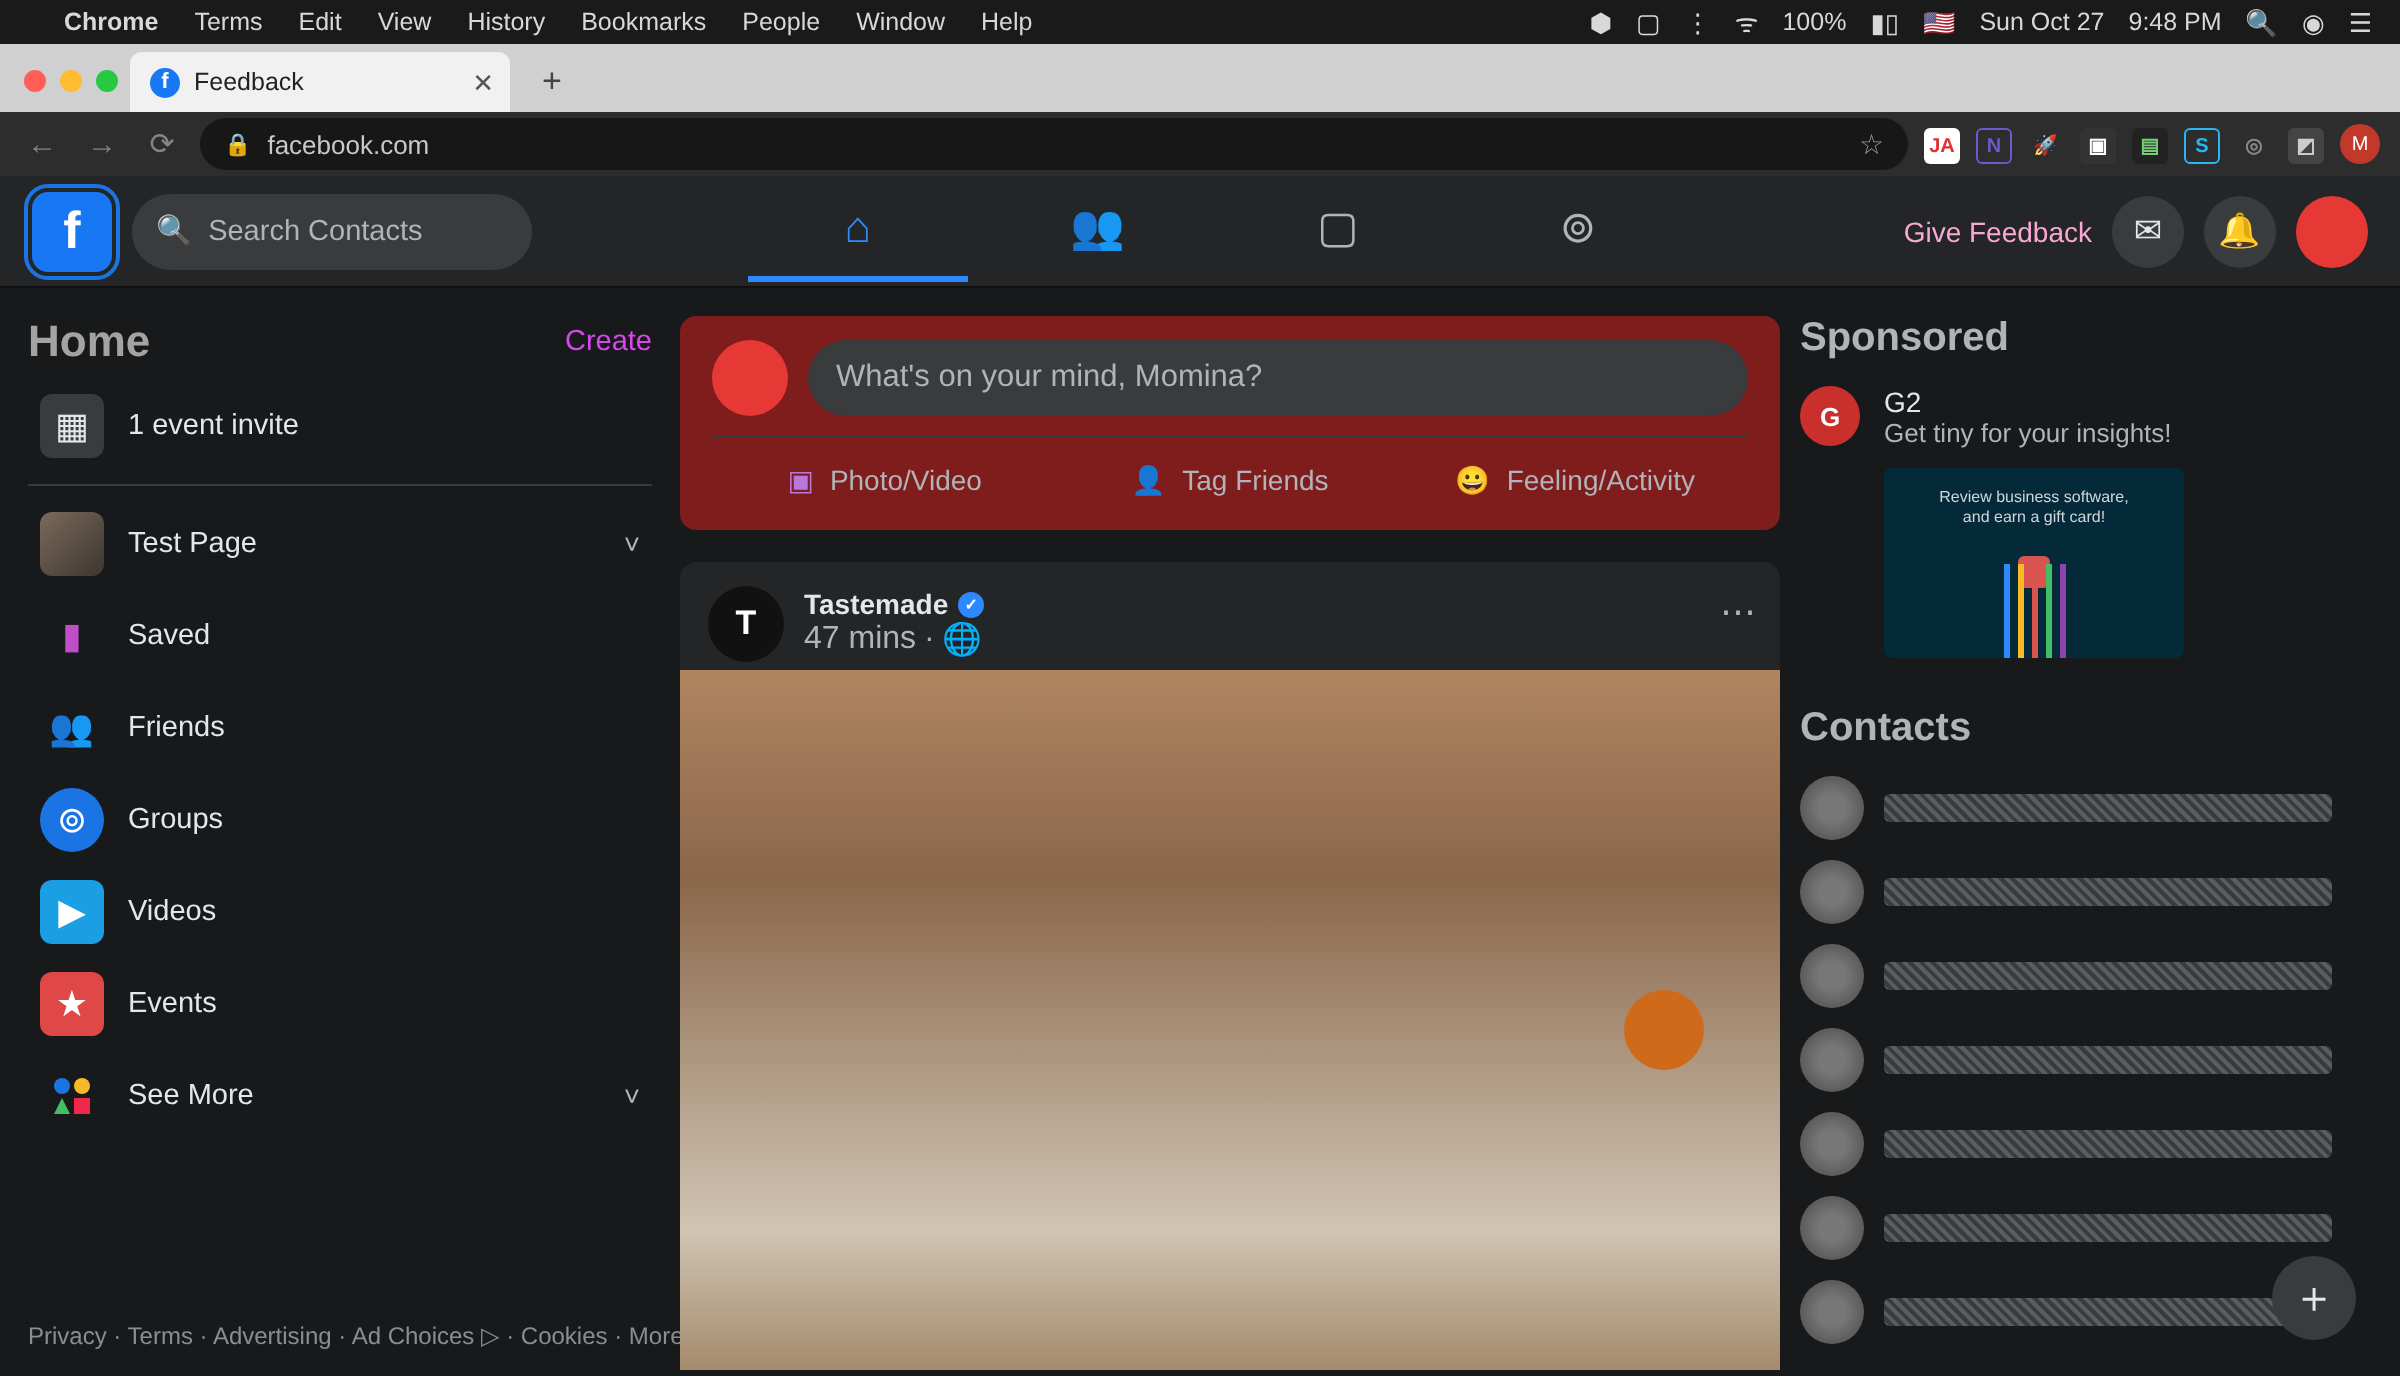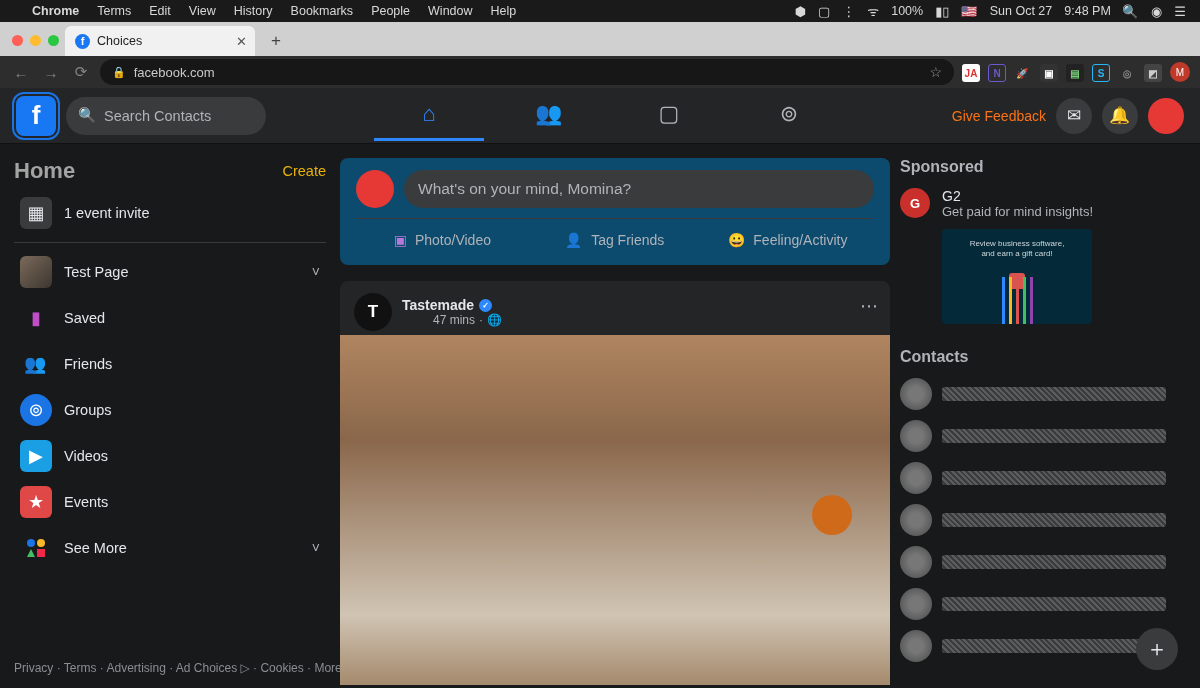--- a/index.html
+++ b/index.html
@@ -32,63 +32,63 @@
 .avatar-m{width:20px;height:20px;border-radius:50%;background:#c0392b;color:#fff;display:flex;align-items:center;justify-content:center;font-size:10px;}
 
 
 .fb-header{height:56px;background:#242526;border-bottom:1px solid #111;display:flex;align-items:center;padding:0 16px;}
 .fb-logo{width:40px;height:40px;background:#1877f2;border-radius:8px;display:flex;align-items:center;justify-content:center;color:#fff;font-size:26px;font-weight:bold;outline:2px solid #1b74e4;outline-offset:2px;}
 .fb-search{margin-left:10px;background:#3a3b3c;border-radius:20px;height:38px;width:200px;display:flex;align-items:center;padding:0 12px;color:#b0b3b8;font-size:14.5px;gap:8px;}
 .fb-centernav{flex:1;display:flex;justify-content:center;gap:10px;}
 .fb-nav-item{width:110px;height:50px;display:flex;align-items:center;justify-content:center;color:#b0b3b8;font-size:22px;border-bottom:3px solid transparent;}
 .fb-nav-item.active{color:#2e89ff;border-bottom-color:#2e89ff;}
 .fb-right{display:flex;gap:10px;align-items:center;}
-.give-feedback{font-size:14px;color:#f97316;}
+.give-feedback{font-size:14px;color:#f9a8d4;}
 .fb-iconbtn{width:36px;height:36px;border-radius:50%;background:#3a3b3c;display:flex;align-items:center;justify-content:center;font-size:17px;color:#e4e6eb;}
 .fb-prof{width:36px;height:36px;border-radius:50%;background:#e63935;}
 
 
 .fb-body{display:flex;height:calc(688px - 22px - 34px - 32px - 56px);}
 .col-left{width:340px;padding:14px 14px 0 14px;overflow:hidden;position:relative;}
 .col-mid{flex:1;max-width:590px;padding:14px 0;}
 .col-right{width:310px;padding:14px 14px 0 10px;overflow:hidden;}
 
 
 .home-row{display:flex;align-items:center;justify-content:space-between;margin-bottom:6px;}
 .home-title{font-size:22px;font-weight:bold;color:#a3a3a3;}
-.create-link{color:#eab308;font-size:14.5px;}
+.create-link{color:#d946ef;font-size:14.5px;}
 .side-item{display:flex;align-items:center;height:46px;gap:12px;font-size:14.5px;color:#e4e6eb;padding:0 6px;border-radius:8px;}
 .side-icon{width:32px;height:32px;border-radius:50%;display:flex;align-items:center;justify-content:center;font-size:18px;}
 .side-item .chev{margin-left:auto;color:#b0b3b8;font-size:14px;}
 .side-sep{border-top:1px solid #393a3b;margin:6px 0;}
 .footer{position:absolute;bottom:10px;left:14px;font-size:12px;color:#8a8d91;line-height:1.6;max-width:300px;}
 .footer span{white-space:nowrap;}
 
 
-.composer{background:#0c4a6e;border-radius:8px;padding:12px 16px 4px 16px;}
+.composer{background:#7f1d1d;border-radius:8px;padding:12px 16px 4px 16px;}
 .composer-top{display:flex;gap:10px;align-items:center;padding-bottom:10px;}
 .prof-dot{width:38px;height:38px;border-radius:50%;background:#e63935;}
 .mind-input{flex:1;background:#3a3b3c;border-radius:22px;height:38px;display:flex;align-items:center;padding:0 14px;color:#b0b3b8;font-size:15.5px;}
 .composer-actions{display:flex;border-top:1px solid #393a3b;}
 .c-action{flex:1;height:42px;display:flex;align-items:center;justify-content:center;gap:8px;color:#b0b3b8;font-size:14px;}
 
 
 .post{background:#242526;border-radius:8px;margin-top:16px;}
 .post-head{display:flex;align-items:center;padding:12px 14px 4px 14px;gap:10px;position:relative;}
 .post-avatar{width:38px;height:38px;border-radius:50%;background:#111;display:flex;align-items:center;justify-content:center;color:#fff;font-weight:bold;font-size:17px;}
 .post-author{font-size:14px;color:#e4e6eb;font-weight:600;display:flex;align-items:center;gap:5px;}
 .verified{width:13px;height:13px;background:#2e89ff;border-radius:50%;display:inline-flex;align-items:center;justify-content:center;color:#fff;font-size:8px;}
-.post-meta{font-size:12px;color:#b0b3b8;display:flex;gap:4px;align-items:center;margin-left:31px;}
+.post-meta{font-size:16px;color:#b0b3b8;display:flex;gap:4px;align-items:center;}
 .post-menu{position:absolute;right:12px;top:14px;color:#b0b3b8;font-size:18px;}
 .post-text{padding:6px 14px 10px 14px;font-size:14px;color:#e4e6eb;}
 .post-media{background:linear-gradient(180deg,#b08560 0%,#8a674b 30%,#d0c4b3 80%,#a58a6d 100%);height:350px;position:relative;}
 .post-media .pumpkin{position:absolute;right:38px;top:160px;width:40px;height:40px;background:#d06a1b;border-radius:50%;}
 
 
-.section-label{color:#b0b3b8;font-size:16px;font-weight:600;margin-bottom:12px;}
+.section-label{color:#b0b3b8;font-size:20px;font-weight:600;margin-bottom:12px;}
 .sponsor-item{display:flex;gap:12px;align-items:flex-start;font-size:14px;margin-bottom:10px;}
 .g2-circle{width:30px;height:30px;border-radius:50%;background:#c9302c;display:flex;align-items:center;justify-content:center;color:#fff;font-weight:bold;font-size:13px;}
 .sponsor-text{color:#e4e6eb;}
 .sponsor-sub{display:block;color:#b0b3b8;font-size:13px;}
 .sponsor-img{width:150px;height:95px;background:#042a3a;margin-left:42px;border-radius:4px;display:flex;align-items:center;justify-content:center;position:relative;overflow:hidden;}
 .sponsor-img .dot{position:absolute;width:16px;height:16px;background:#d9534f;border-radius:3px;top:44px;}
 .sponsor-img .stripe{position:absolute;width:3px;height:60px;top:48px;}
 .sponsor-img .txt{color:#cfd5d9;font-size:8px;position:absolute;top:10px;text-align:center;line-height:1.2;}
 .contact{display:flex;align-items:center;gap:10px;margin-bottom:10px;}
 .contact-av{width:32px;height:32px;border-radius:50%;background:radial-gradient(circle,#777 30%,#555 80%);}
@@ -127,21 +127,21 @@
 </div>
 
 <div class="tabstrip">
   <div class="traffic">
     <span class="tl-red"></span>
     <span class="tl-yel"></span>
     <span class="tl-grn"></span>
   </div>
   <div class="tab">
     <span class="favicon">f</span>
-    <span>Choices</span>
+    <span>Feedback</span>
     <span class="close">✕</span>
   </div>
   <div class="newtab">+</div>
 </div>
 
 <div class="chrome-toolbar">
   <span class="nav-btn">←</span>
   <span class="nav-btn">→</span>
   <span class="nav-btn">⟳</span>
   <div class="omnibox">
@@ -292,21 +292,21 @@
       </div>
     </div>
   </div>
 
   <div class="col-right">
     <div class="section-label">Sponsored</div>
     <div class="sponsor-item">
       <div class="g2-circle">G</div>
       <div class="sponsor-text">
         <span>G2</span>
-        <span class="sponsor-sub">Get paid for mind insights!</span>
+        <span class="sponsor-sub">Get tiny for your insights!</span>
       </div>
     </div>
     <div class="sponsor-img">
       <div class="txt"><span>Review business software,</span><br><span>and earn a gift card!</span></div>
       <div class="dot"></div>
       <div class="stripe" style="left:60px;background:#2e89ff"></div>
       <div class="stripe" style="left:67px;background:#f7b928"></div>
       <div class="stripe" style="left:74px;background:#d9534f"></div>
       <div class="stripe" style="left:81px;background:#45bd62"></div>
       <div class="stripe" style="left:88px;background:#8e44ad"></div>

